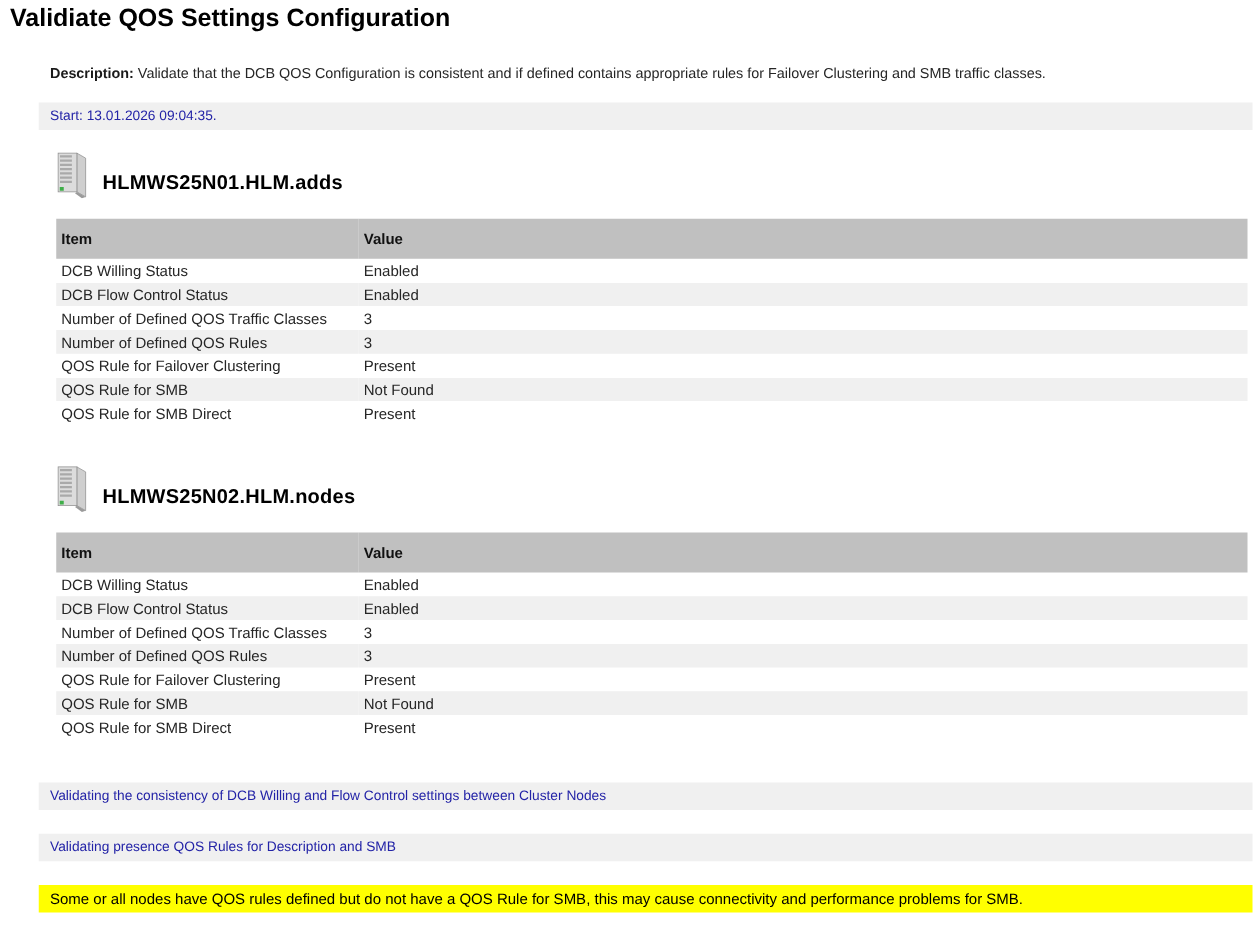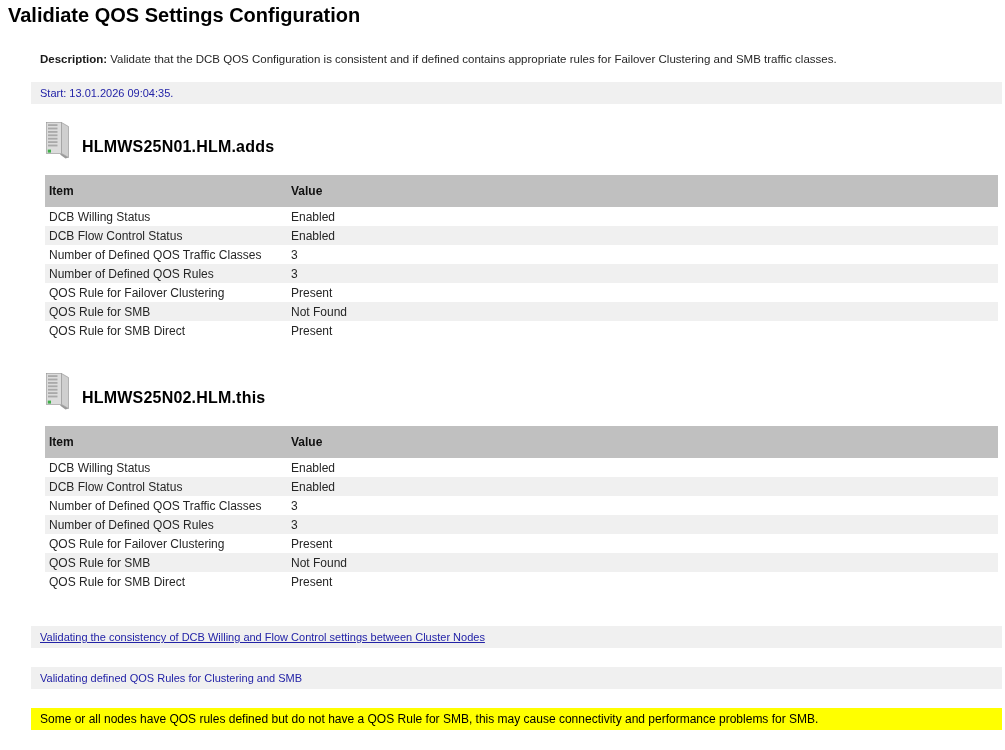--- a/index.html
+++ b/index.html
@@ -61,21 +61,21 @@
     height:32px;padding:0 4px;
   }
   table.result-table td{
     height:19px;padding:0 4px;color:#262626;
     white-space:nowrap;overflow:hidden;
   }
   table.result-table col.item-col{width:242px;}
   table.result-table tbody tr:nth-child(even){background:var(--row-alt-bg);}
   .status-bars{margin-top:35px;}
   .status-bars .info-bar{margin-top:19px;}
-  .status-bars .info-bar:first-child{margin-top:0;text-decoration:underline;}
+  .status-bars .info-bar:first-child{margin-top:0;}
   .warning-bar{
     margin:19px 3px 0 31px;
     height:22px;line-height:22px;
     background:var(--warning-bg);
     padding-left:9px;
     font-size:12px;
     color:var(--warning-text);
     white-space:nowrap;overflow:hidden;
   }
 </style>
@@ -163,21 +163,21 @@
         <rect x="3" y="6.6" width="9.5" height="1.8" fill="#a9a9a9"></rect>
         <rect x="3" y="10.0" width="9.5" height="1.8" fill="#a9a9a9"></rect>
         <rect x="3" y="13.4" width="9.5" height="1.8" fill="#a9a9a9"></rect>
         <rect x="3" y="16.8" width="9.5" height="1.8" fill="#a9a9a9"></rect>
         <rect x="3" y="20.2" width="9.5" height="1.8" fill="#a9a9a9"></rect>
         <rect x="3" y="23.6" width="9.5" height="1.8" fill="#a9a9a9"></rect>
         <rect x="2.8" y="28.6" width="3.2" height="3" fill="#3fae49"></rect>
         <polygon points="16.5,32.5 23.5,36.5 20.5,37.5 15,33.5" fill="#9a9a9a"></polygon>
       </svg>
     </span>
-    <span class="node-name">HLMWS25N02.HLM.this</span>
+    <span class="node-name">HLMWS25N02.HLM.nodes</span>
   </div>
 
   <table class="result-table">
     <colgroup>
         <col class="item-col">
         <col>
       </colgroup>
     <thead>
       <tr>
         <th>Item</th>
@@ -214,21 +214,21 @@
           <td>Present</td>
         </tr>
     </tbody>
   </table>
 
   <div class="status-bars">
     <div class="info-bar">
       <span>Validating the consistency of DCB Willing and Flow Control settings between Cluster Nodes</span>
     </div>
     <div class="info-bar">
-      <span>Validating defined QOS Rules for Clustering and SMB</span>
+      <span>Validating presence QOS Rules for Description and SMB</span>
     </div>
   </div>
 
   <div class="warning-bar">
     <span>Some or all nodes have QOS rules defined but do not have a QOS Rule for SMB, this may cause connectivity and performance problems for SMB.</span>
   </div>
 
 </div>
 
 </body></html>

